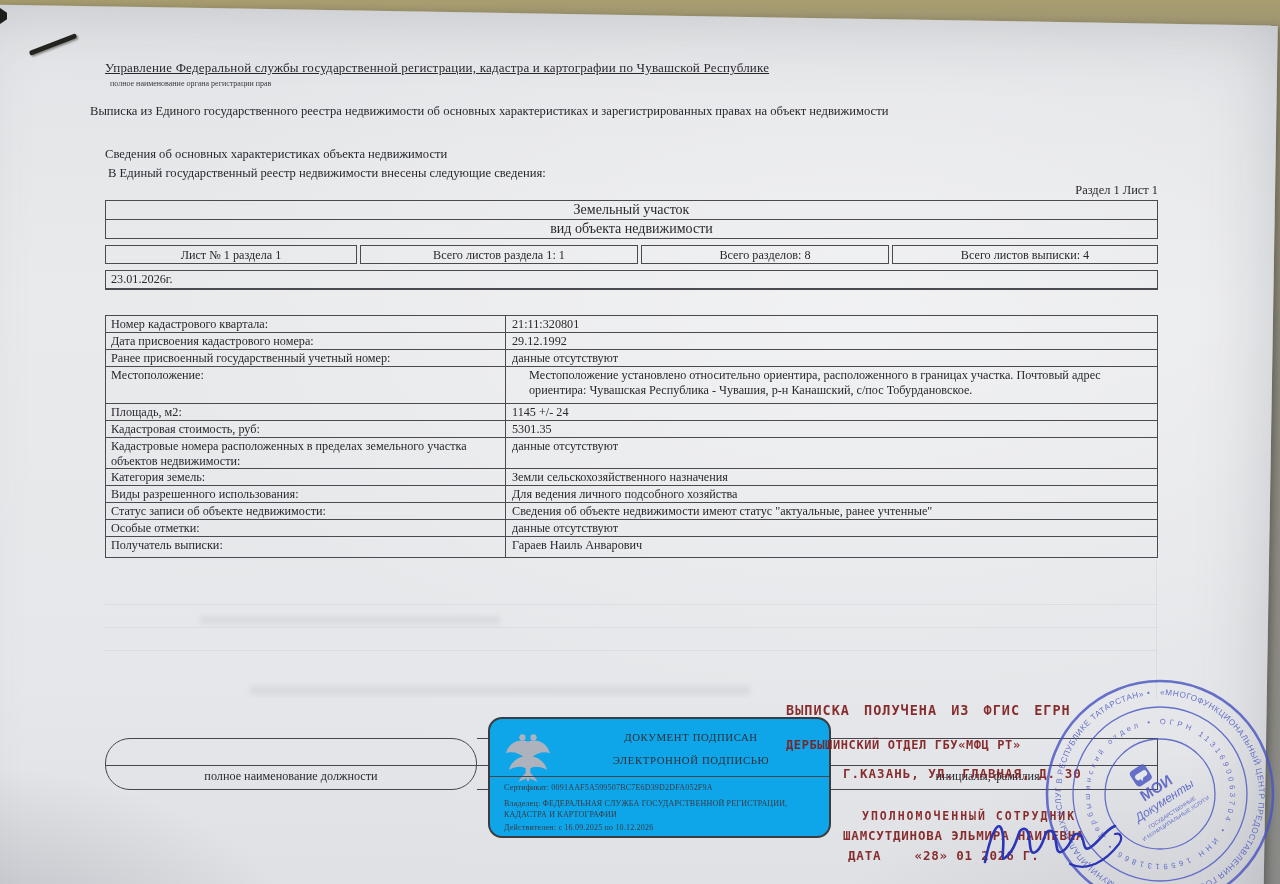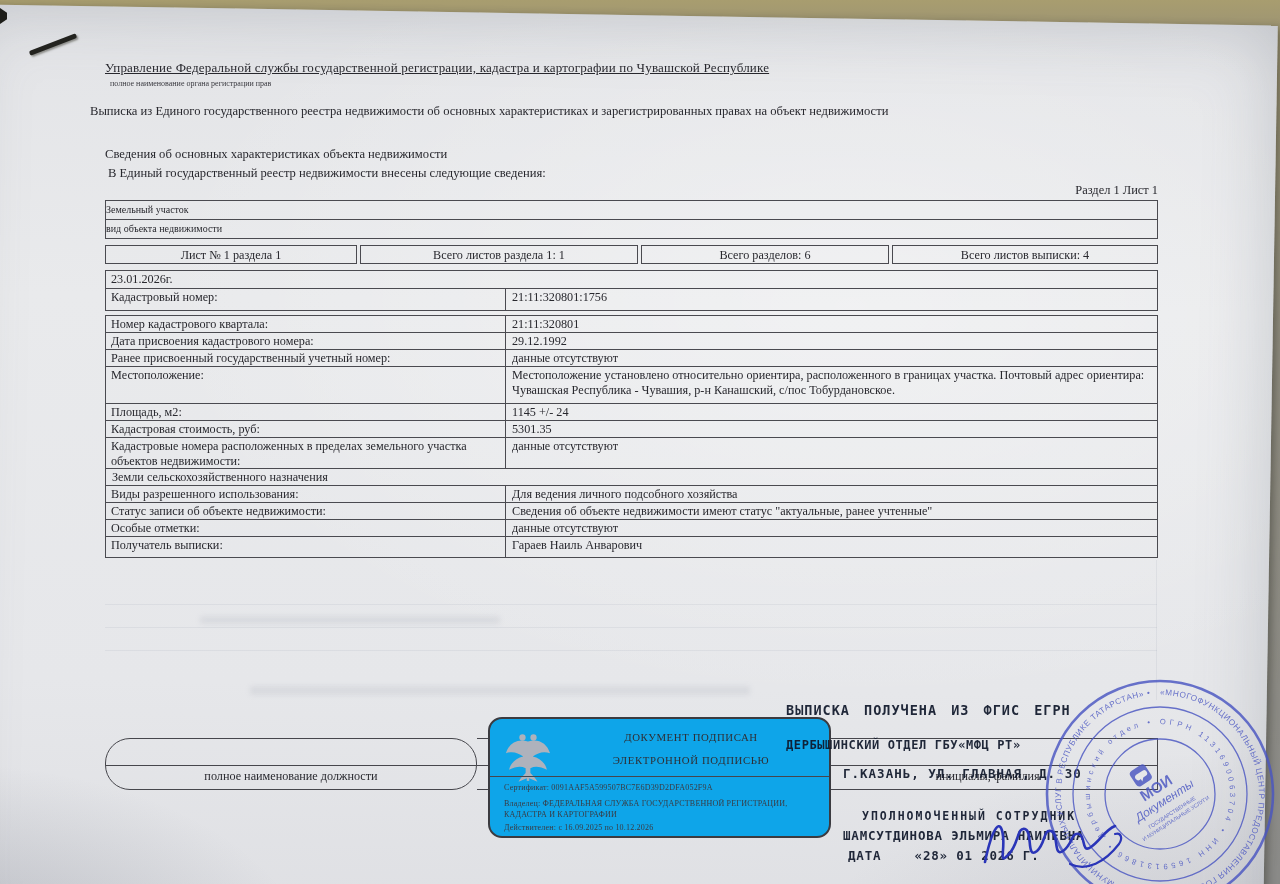--- a/index.html
+++ b/index.html
@@ -25,38 +25,38 @@
   .hline{position:absolute;}
   .authority{left:105px;top:60px;width:1055px;font-size:13px;text-decoration:underline;letter-spacing:0.2px;}
   .authority-cap{left:110px;top:79px;width:1055px;font-size:8px;color:#3a3a40;}
   .doc-title{left:90px;top:104px;width:1085px;font-size:12.6px;}
   .section-title{left:105px;top:147px;width:1055px;font-size:12.6px;}
   .intro{position:absolute;left:108px;top:166px;font-size:12.6px;}
   .sheet-label{position:absolute;left:860px;top:183px;width:298px;text-align:right;font-size:12.4px;}
 
   .bordered{border:1.4px solid #4a4a50;box-sizing:border-box;}
   .tbl-a1{position:absolute;left:105px;top:200px;width:1053px;}
-  .tbl-a1 .r{height:18px;font-size:10px;line-height:18px;}
+  .tbl-a1 .r{height:18px;text-align:center;font-size:14px;line-height:18px;}
   .tbl-a1 .r+.r{border-top:1.2px solid #4a4a50;}
 
   .cells4{position:absolute;left:105px;top:245px;width:1053px;display:flex;gap:3px;}
   .cells4 .c{height:19px;line-height:18px;text-align:center;font-size:12.2px;border:1.3px solid #4a4a50;box-sizing:border-box;}
   .c1{width:252px;} .c2{width:278px;} .c3{width:248px;} .c4{width:266px;flex:1;}
 
   .kv{display:flex;}
   .kv .k{width:400px;border-right:1.2px solid #4a4a50;box-sizing:border-box;padding:1px 4px 0 5px;}
   .kv .v{flex:1;padding:1px 6px 0 6px;}
   .row{font-size:12.2px;line-height:14.5px;box-sizing:border-box;}
   .tblA2{position:absolute;left:105px;top:270px;width:1053px;}
   .tblA2 .daterow{height:18px;padding:1px 0 0 5px;border-bottom:1.2px solid #4a4a50;}
   .tblA2 .kv{height:21px;}
   .tblB{position:absolute;left:105px;top:315px;width:1053px;}
   .tblB .row{border-bottom:1.2px solid #4a4a50;}
   .tblB .row:last-child{border-bottom:none;}
-  .h17{height:17px;} .h20{height:20px;} .h31{height:31px;} .h37{height:37px;}
+  .h17{height:17px;} .h20{height:20px;} .h31{height:31px;} .h37{height:37px;gap:17px;}
 
   .ghost{position:absolute;background:rgba(120,126,145,0.10);}
   .ghost-blob{position:absolute;background:rgba(120,128,150,0.12);filter:blur(2.5px);border-radius:3px;}
 
   .sig-table{position:absolute;left:105px;top:738px;width:1053px;height:52px;display:flex;}
   .sig-table .cell{border:1.3px solid #46464c;box-sizing:border-box;display:flex;flex-direction:column;}
   .sig-left{width:372px;border-radius:25px;}
   .sig-mid{width:341px;border-left:none!important;}
   .sig-right{flex:1;border-left:none!important;}
   .sig-table .toprow{height:26px;border-bottom:1.1px solid #46464c;}
@@ -65,21 +65,21 @@
   .esign{position:absolute;left:488px;top:717px;width:343px;height:121px;
          border:2.6px solid #3b3b40;border-radius:14px;background:#0ea5e9;box-sizing:border-box;}
   .esign .emblem{position:absolute;left:12px;top:8px;}
   .esign .t1{position:absolute;left:72px;top:12px;width:258px;text-align:center;font-size:10.8px;letter-spacing:0.6px;color:#2f2f35;}
   .esign .t2{position:absolute;left:72px;top:35px;width:258px;text-align:center;font-size:10.8px;letter-spacing:0.6px;color:#2f2f35;}
   .esign .div{position:absolute;left:0;top:57px;width:100%;border-top:1.1px solid #46464c;}
   .esign .small{position:absolute;left:14px;width:320px;font-size:8px;color:#3a3a42;letter-spacing:0.2px;}
   .s1{top:64px;} .s2{top:79px;line-height:11px;} .s3{top:104px;}
 
   .bluestamp{position:absolute;font-family:"DejaVu Sans Mono",monospace;font-weight:bold;
-             color:#0f172a;opacity:0.92;white-space:pre;}
+             color:#7f1d1d;opacity:0.92;white-space:pre;}
   .bs-fgis{left:786px;top:702px;font-size:13.5px;letter-spacing:1px;word-spacing:5px;}
   .bs-dept{left:786px;top:738px;font-size:12px;letter-spacing:0.6px;}
   .bs-addr{left:843px;top:766px;font-size:12.5px;letter-spacing:1px;}
   .bs-emp{left:862px;top:809px;font-size:11.5px;letter-spacing:2px;}
   .bs-name{left:843px;top:828px;font-size:12.5px;letter-spacing:0.8px;}
   .bs-date{left:848px;top:848px;font-size:12.5px;letter-spacing:0.8px;}
 
   .seal{position:absolute;left:1040px;top:674px;opacity:0.82;}
   .signature{position:absolute;left:975px;top:802px;}
 </style>
@@ -101,30 +101,26 @@
     <div class="sheet-label">Раздел 1 Лист 1</div>
 
     <div class="tbl-a1 bordered">
       <div class="r">Земельный участок</div>
       <div class="r">вид объекта недвижимости</div>
     </div>
 
     <div class="cells4">
       <div class="c c1">Лист № 1 раздела 1</div>
       <div class="c c2">Всего листов раздела 1: 1</div>
-      <div class="c c3">Всего разделов: 6</div>
+      <div class="c c3">Всего разделов: 8</div>
       <div class="c c4">Всего листов выписки: 4</div>
     </div>
 
     <div class="tblA2 bordered">
       <div class="row daterow">23.01.2026г.</div>
-      <div class="row kv">
-        <div class="k">Кадастровый номер:</div>
-        <div class="v">21:11:320801:1756</div>
-      </div>
     </div>
 
     <div class="tblB bordered">
       <div class="row kv h17">
         <div class="k">Номер кадастрового квартала:</div>
         <div class="v">21:11:320801</div>
       </div>
       <div class="row kv h17">
         <div class="k">Дата присвоения кадастрового номера:</div>
         <div class="v">29.12.1992</div>
@@ -143,20 +139,21 @@
       </div>
       <div class="row kv h17">
         <div class="k">Кадастровая стоимость, руб:</div>
         <div class="v">5301.35</div>
       </div>
       <div class="row kv h31">
         <div class="k">Кадастровые номера расположенных в пределах земельного участка объектов недвижимости:</div>
         <div class="v">данные отсутствуют</div>
       </div>
       <div class="row kv h17">
+        <div class="k">Категория земель:</div>
         <div class="v">Земли сельскохозяйственного назначения</div>
       </div>
       <div class="row kv h17">
         <div class="k">Виды разрешенного использования:</div>
         <div class="v">Для ведения личного подсобного хозяйства</div>
       </div>
       <div class="row kv h17">
         <div class="k">Статус записи об объекте недвижимости:</div>
         <div class="v">Сведения об объекте недвижимости имеют статус "актуальные, ранее учтенные"</div>
       </div>

